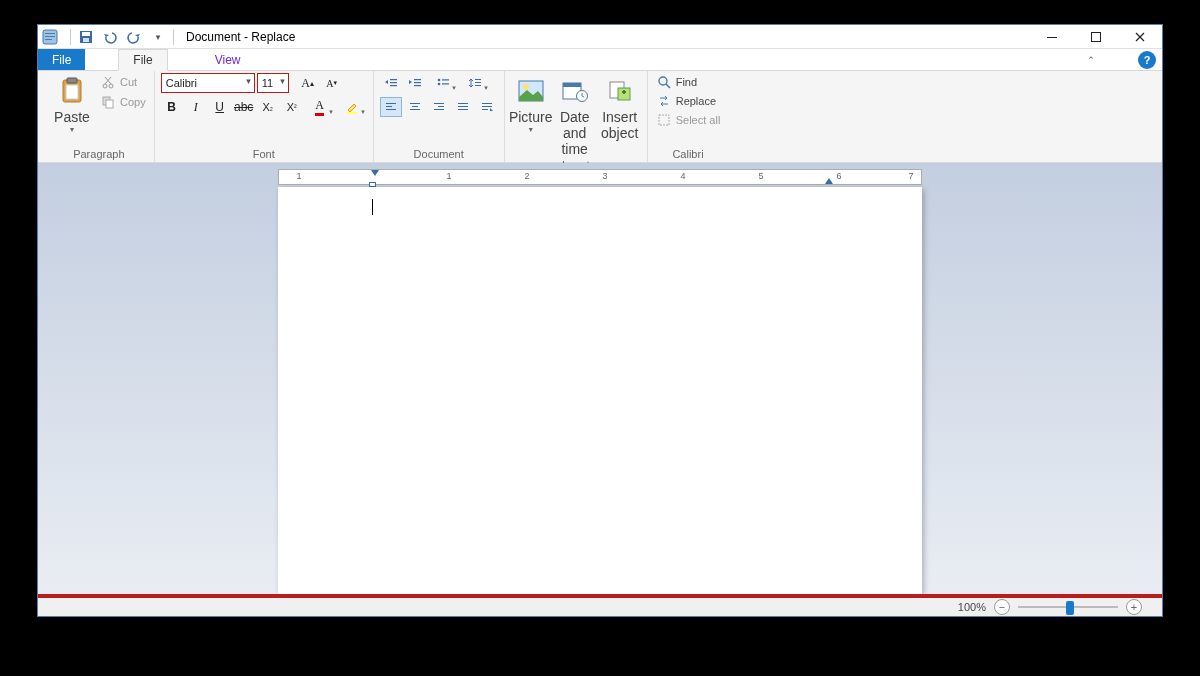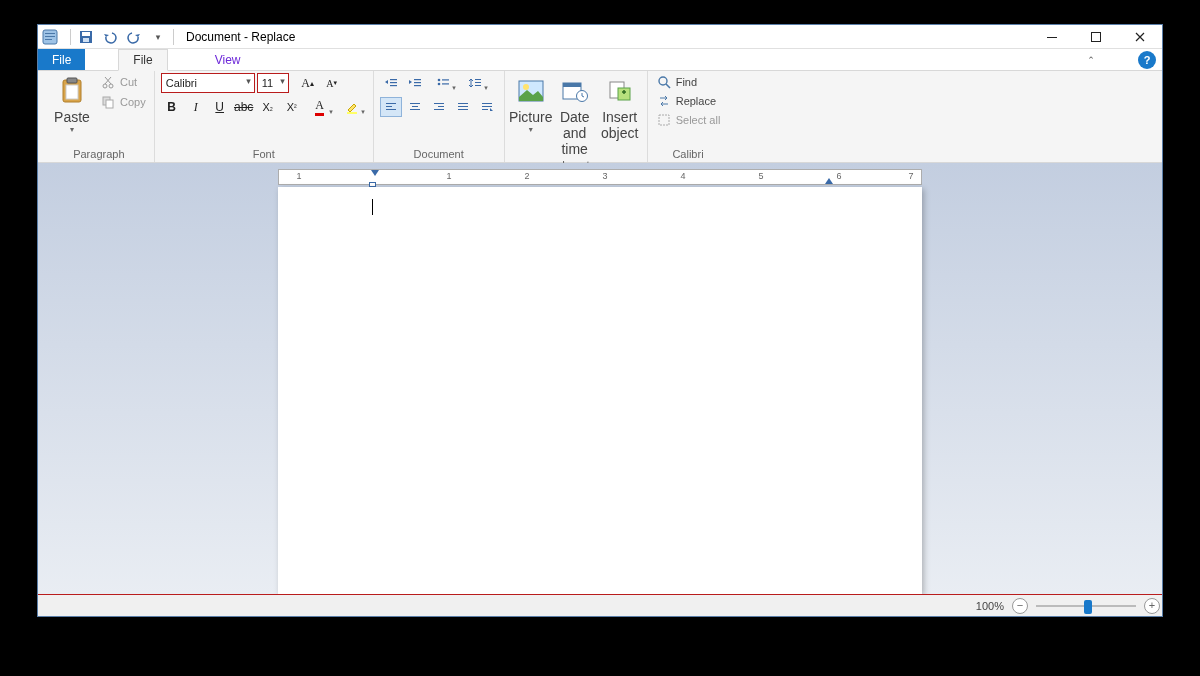--- a/index.html
+++ b/index.html
@@ -178,23 +178,23 @@
     position:absolute; left:94px; top:12px;
     width:1px; height:16px; background:#000;
     animation: blink 1s step-end infinite;
   }
   @keyframes blink { 50% { opacity:0; } }
 
   
   .statusbar {
     height: 22px;
     background:#f0f0f0;
-    border-top:1px solid #b91c1c;
+    border-top:4px solid #b91c1c;
     display:flex; align-items:center;
-    padding:0 2px;
+    padding:0 20px;
   }
   .statusbar .right { margin-left:auto; display:flex; align-items:center; gap:8px; }
   .zoom-pct { font-size:11px; color:#444; }
   .round-btn {
     width:16px; height:16px; border:1px solid #999; border-radius:50%;
     display:flex; align-items:center; justify-content:center;
     font-size:11px; cursor:pointer; background:#fff; color:#666;
     line-height:1;
   }
   .slider {

